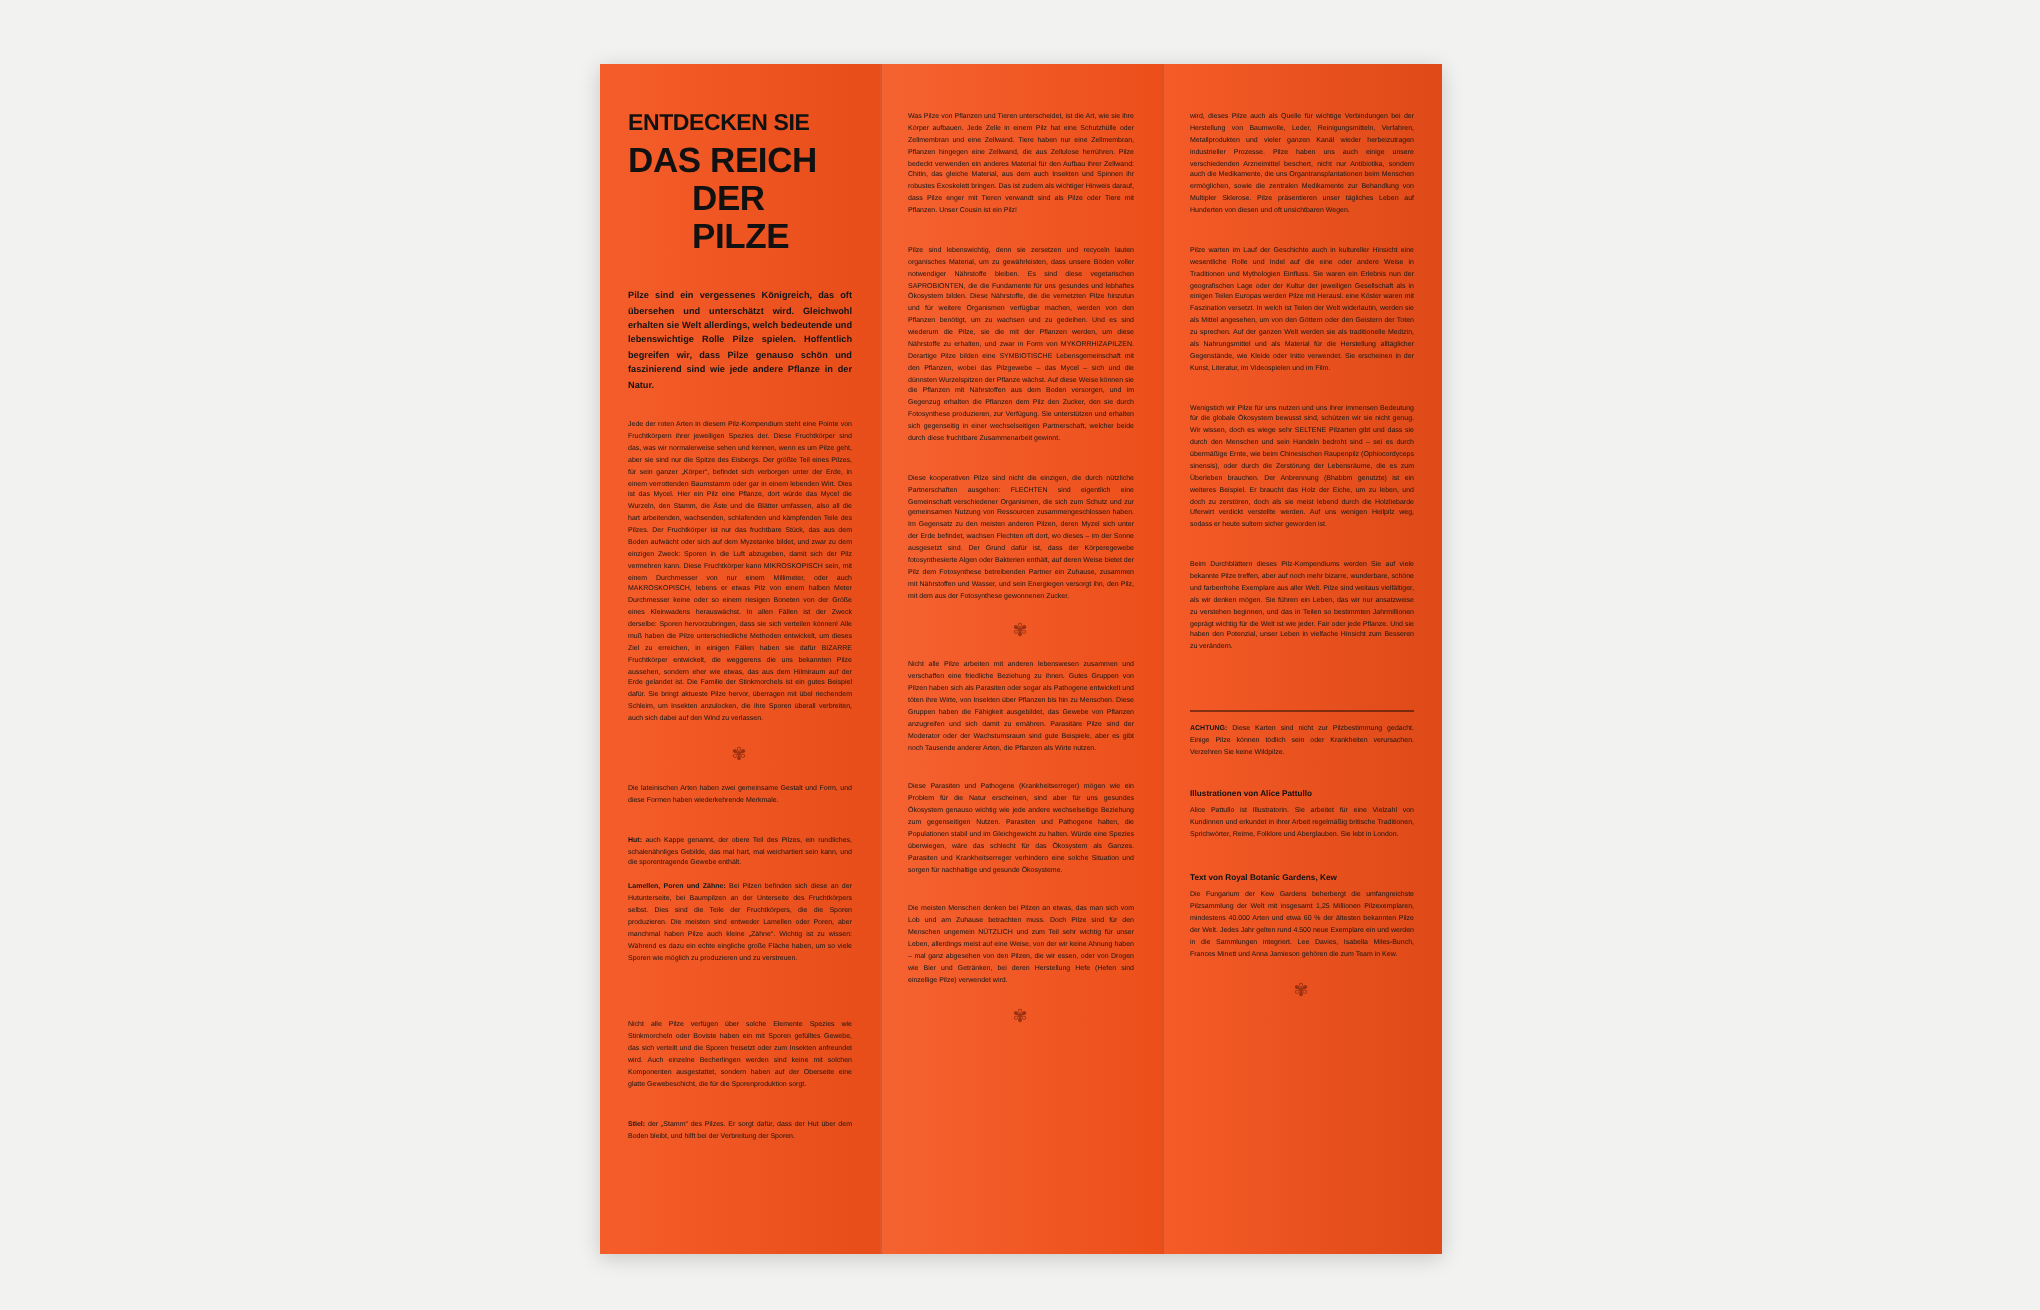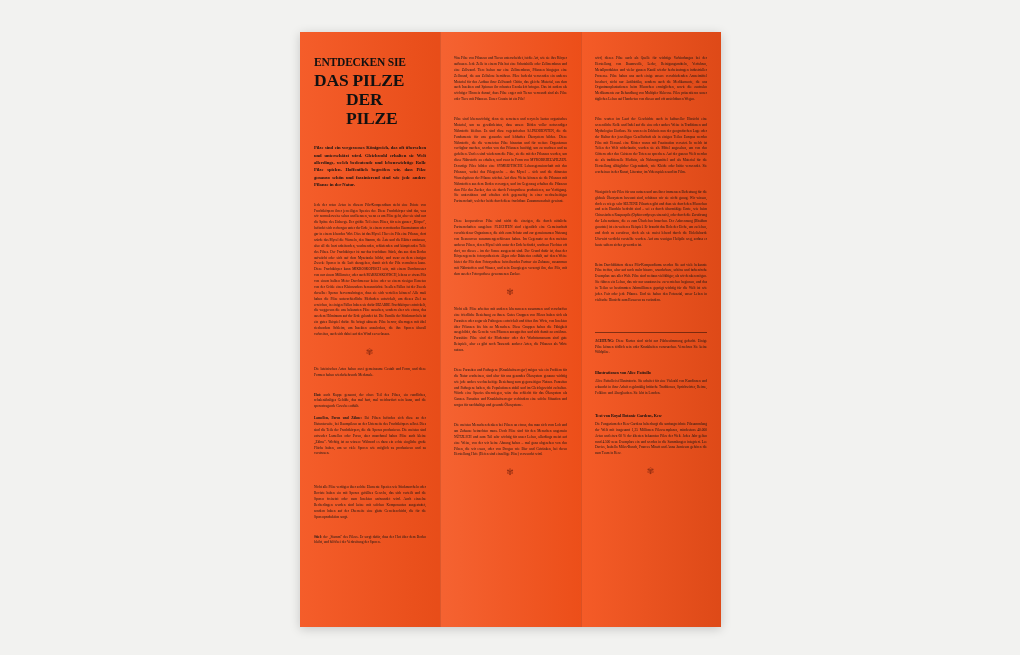--- a/index.html
+++ b/index.html
@@ -4,21 +4,21 @@
 <style>
   html,body{margin:0;padding:0;}
   body{
     width:1020px;height:655px;
     background:#f2f2f0;
     font-family:"Liberation Sans", sans-serif;
     overflow:hidden;
   }
   .stage{
     position:relative;
-    width:1020px;height:584px;font-family:Liberation Serif, serif;
+    width:1020px;height:584px;
   }
   
   .poster{
     position:absolute;
     left:300px;top:32px;
     width:421px;height:595px;
     background:#f4511a;
     box-shadow:0 2px 10px rgba(0,0,0,0.18);
   }
   
@@ -106,21 +106,21 @@
 
     <div class="shade s1"></div>
     <div class="shade s2"></div>
     <div class="shade s3"></div>
     <div class="fold f1"></div>
     <div class="fold f2"></div>
 
     <div class="panel p1">
       <div class="title">
         <span class="l1">ENTDECKEN SIE</span>
-        <span class="l2">DAS PILZE</span>
+        <span class="l2">DAS REICH</span>
         <span class="l3">DER PILZE</span>
       </div>
 
       <div class="lede">Pilze sind ein vergessenes Königreich, das oft übersehen und unterschätzt wird. Gleichwohl erhalten sie Welt allerdings, welch bedeutende und lebenswichtige Rolle Pilze spielen. Hoffentlich begreifen wir, dass Pilze genauso schön und faszinierend sind wie jede andere Pflanze in der Natur.</div>
 
       <p class="body">Jede der roten Arten in diesem Pilz-Kompendium steht eine Pointe von Fruchtkörpern ihrer jeweiligen Spezies der. Diese Fruchtkörper sind das, was wir normalerweise sehen und kennen, wenn es um Pilze geht, aber sie sind nur die Spitze des Eisbergs. Der größte Teil eines Pilzes, für sein ganzer „Körper“, befindet sich verborgen unter der Erde, in einem verrottenden Baumstamm oder gar in einem lebenden Wirt. Dies ist das Mycel. Hier ein Pilz eine Pflanze, dort würde das Mycel die Wurzeln, den Stamm, die Äste und die Blätter umfassen, also all die hart arbeitenden, wachsenden, schlafenden und kämpfenden Teile des Pilzes. Der Fruchtkörper ist nur das fruchtbare Stück, das aus dem Boden aufwächt oder sich auf dem Myzetanke bildet, und zwar zu dem einzigen Zweck: Sporen in die Luft abzugeben, damit sich der Pilz vermehren kann. Diese Fruchtkörper kann MIKROSKOPISCH sein, mit einem Durchmesser von nur einem Millimeter, oder auch MAKROSKOPISCH, lebens er etwas Pilz von einem halben Meter Durchmesser keine oder so einem riesigen Boneten von der Größe eines Kleinwadens herauswächst. In allen Fällen ist der Zweck derselbe: Sporen her­vorzubringen, dass sie sich verteilen können! Alle muß haben die Pilze unterschiedliche Methoden entwickelt, um dieses Ziel zu erreichen, in einigen Fällen haben sie dafür BIZARRE Fruchtkörper entwickelt, die wegge­rens die uns bekannten Pilze aussehen, sondern eher wie etwas, das aus dem Hilmiraum auf der Erde gelandet ist. Die Familie der Stinkmorchels ist ein gutes Beispiel dafür. Sie bringt aktueste Pilze hervor, überragen mit übel riechendem Schleim, um Insekten anzulocken, die ihre Sporen überall verbreiten, auch sich dabei auf den Wind zu verlassen.</p>
 
       <div class="orn">✾</div>
 
       <p class="body">Die lateinischen Arten haben zwei gemeinsame Gestalt und Form, und diese Formen haben wiederkehrende Merkmale.</p>

